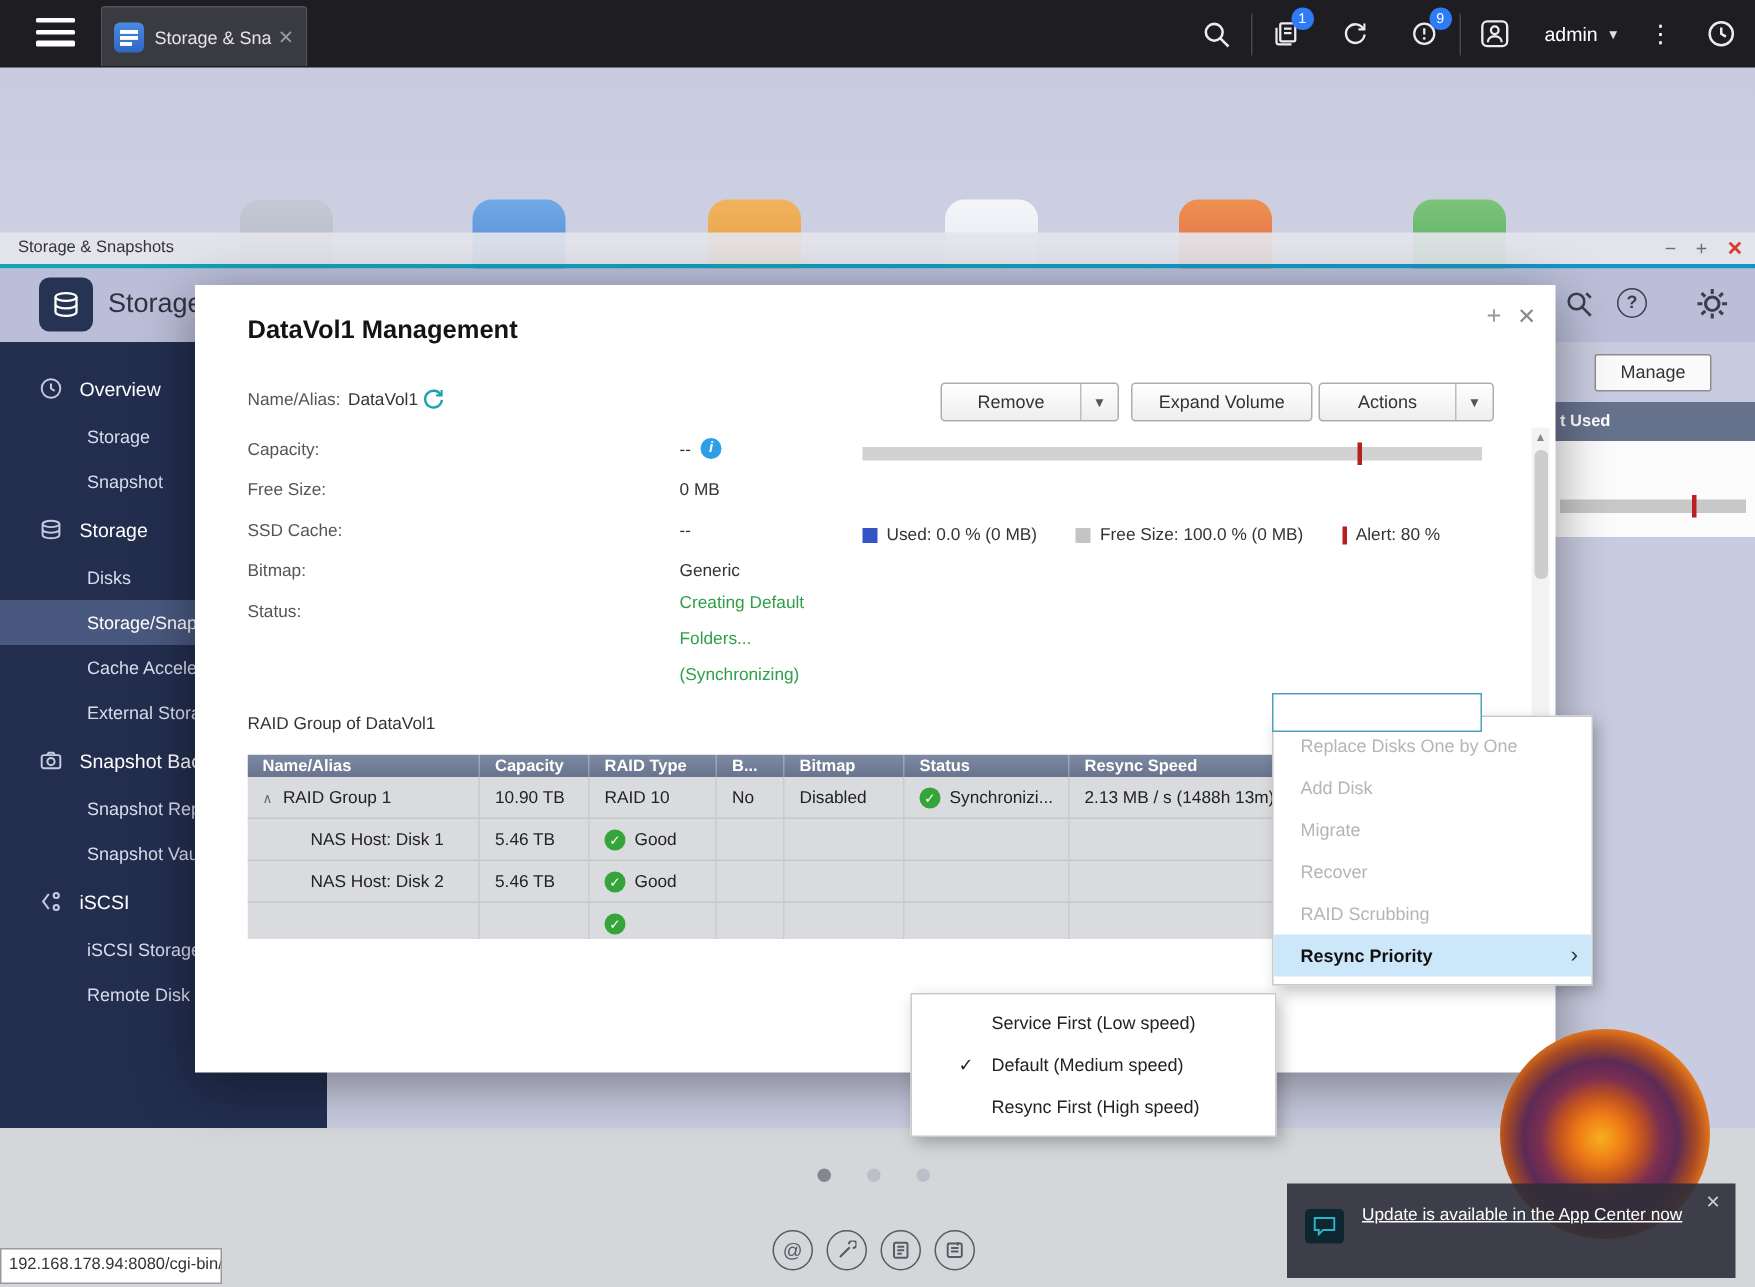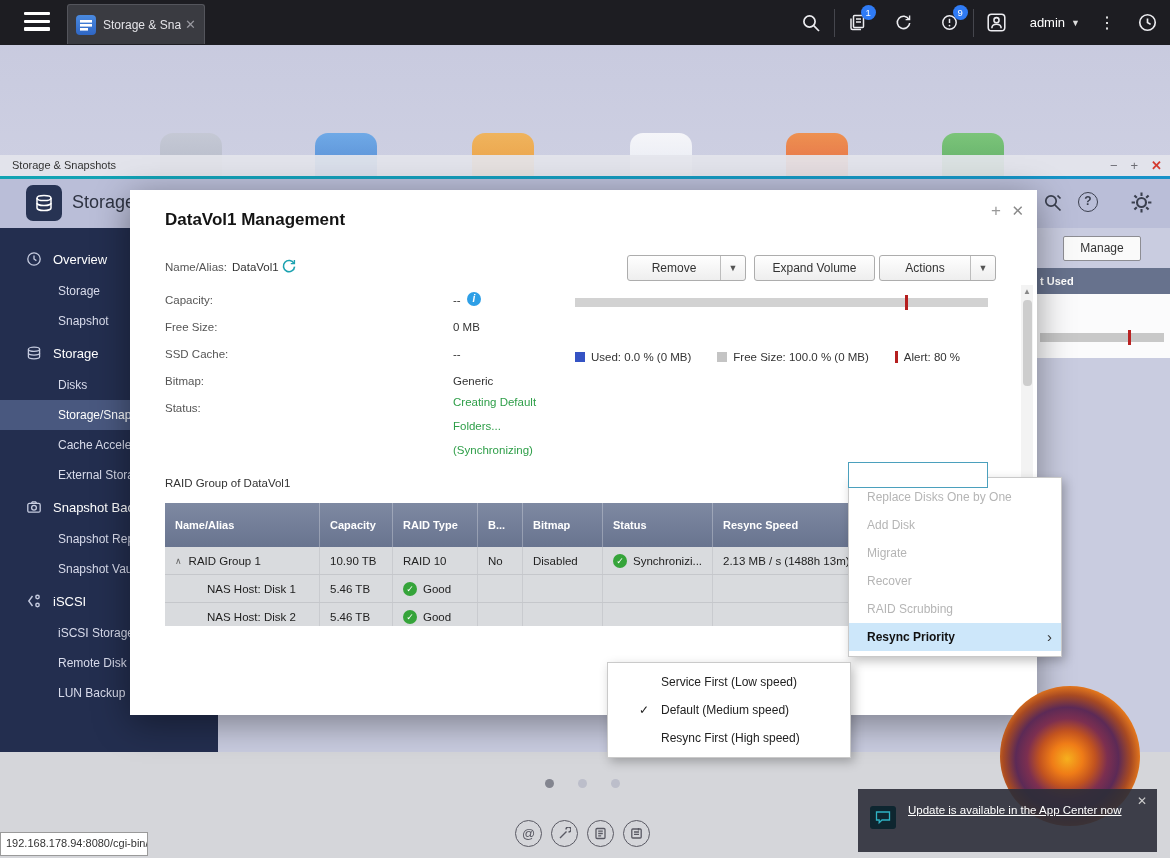--- a/index.html
+++ b/index.html
@@ -88,21 +88,21 @@
   .pbar-tick{position:absolute;left:330px;top:-3px;width:3px;height:15px;background:#b51f1f;}
   .legend{position:absolute;left:445px;top:161px;display:flex;gap:26px;font-size:11.5px;color:#333;align-items:center;}
   .legend .it{display:flex;align-items:center;gap:6px;justify-content:center;}
   .sw{width:10px;height:10px;display:inline-block;}
   .sw-used{background:#3553c4;}
   .sw-free{background:#c4c4c4;}
   .sw-alert{width:3px;height:12px;background:#b51f1f;}
   .raid-label{position:absolute;left:35px;top:287px;font-size:11.5px;color:#333;}
 
   .rtable{position:absolute;left:35px;top:313px;width:845px;height:123px;overflow:hidden;font-size:11.5px;}
-  .rt-head{display:flex;height:44px;background:linear-gradient(#7e89a2,#68748f);color:#fff;font-weight:bold;font-size:11px;}
+  .rt-head{display:flex;height:15px;background:linear-gradient(#7e89a2,#68748f);color:#fff;font-weight:bold;font-size:11px;}
   .rt-head .c{border-right:1px solid rgba(255,255,255,.28);cursor:pointer;}
   .c{display:flex;align-items:center;padding-left:10px;box-sizing:border-box;overflow:hidden;white-space:nowrap;}
   .c1{width:155px;}.c2{width:73px;}.c3{width:85px;}.c4{width:45px;}.c5{width:80px;}.c6{width:110px;}.c7{width:297px;}
   .rt-row{display:flex;height:27px;background:#d9dbde;border-bottom:1px solid #c5c7cb;color:#222;}
   .rt-row .c{border-right:1px solid #c9cbcf;}
   .indent{padding-left:42px;}
   .chev{color:#666;font-size:9px;margin-right:7px;}
   .gcheck{width:14px;height:14px;border-radius:50%;background:#35a43a;color:#fff;font-size:9px;display:inline-flex;
     align-items:center;justify-content:center;margin-right:6px;flex:none;}
   .dlg-scroll{position:absolute;right:4px;top:95px;width:12px;height:345px;background:#f3f3f3;}
@@ -285,21 +285,20 @@
     <div class="sb-section">
       <svg width="16" height="16" viewBox="0 0 16 16" fill="none" stroke="#c6cce0" stroke-width="1.4">
           <path d="M6.5 3L2.8 8l3.7 5"></path>
           <circle cx="11.5" cy="4" r="1.7"></circle>
           <circle cx="11.5" cy="12" r="1.7"></circle>
         </svg>
       <span>iSCSI</span>
     </div>
     <div class="sb-item">iSCSI Storage</div>
     <div class="sb-item">Remote Disk</div>
-    <div class="sb-item">LUN Backup</div>
   </div>
 
   <div class="main-content">
     <div class="manage-btn">Manage</div>
     <div class="partial-strip">t Used</div>
     <div class="partial-white"></div>
     <div class="partial-bar"></div>
     <div class="partial-tick"></div>
   </div>
 

